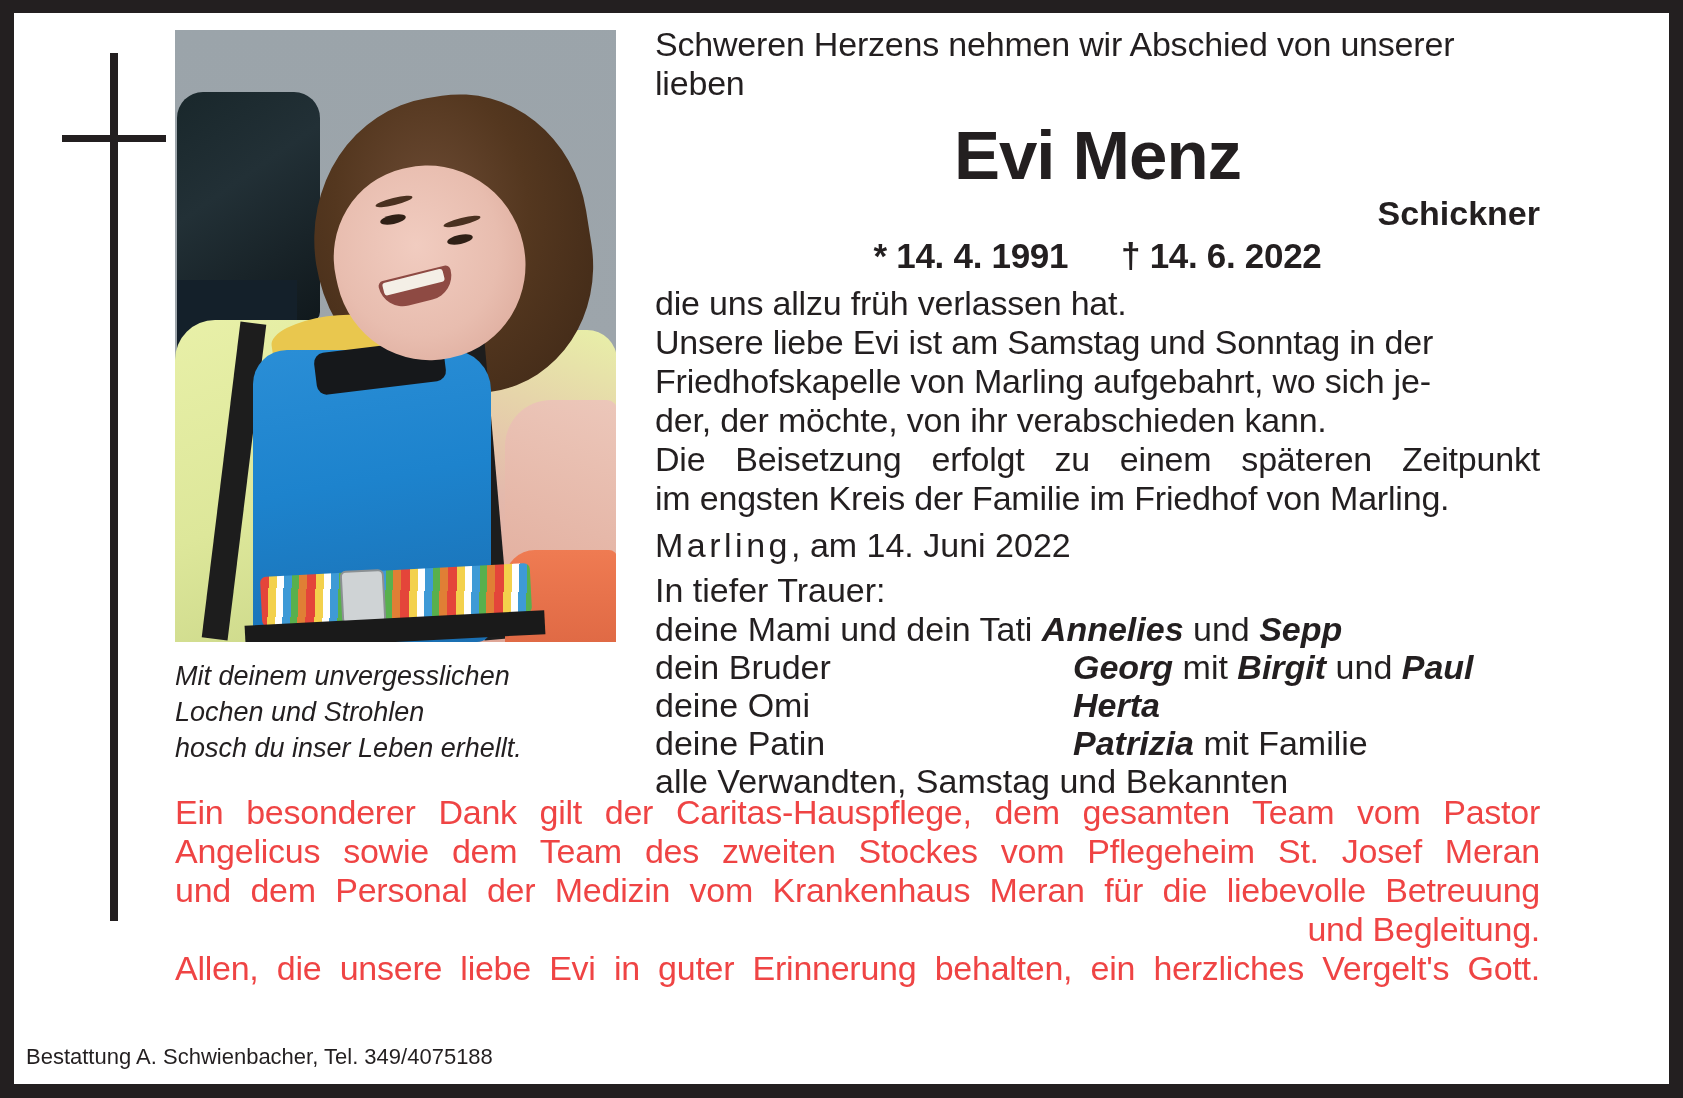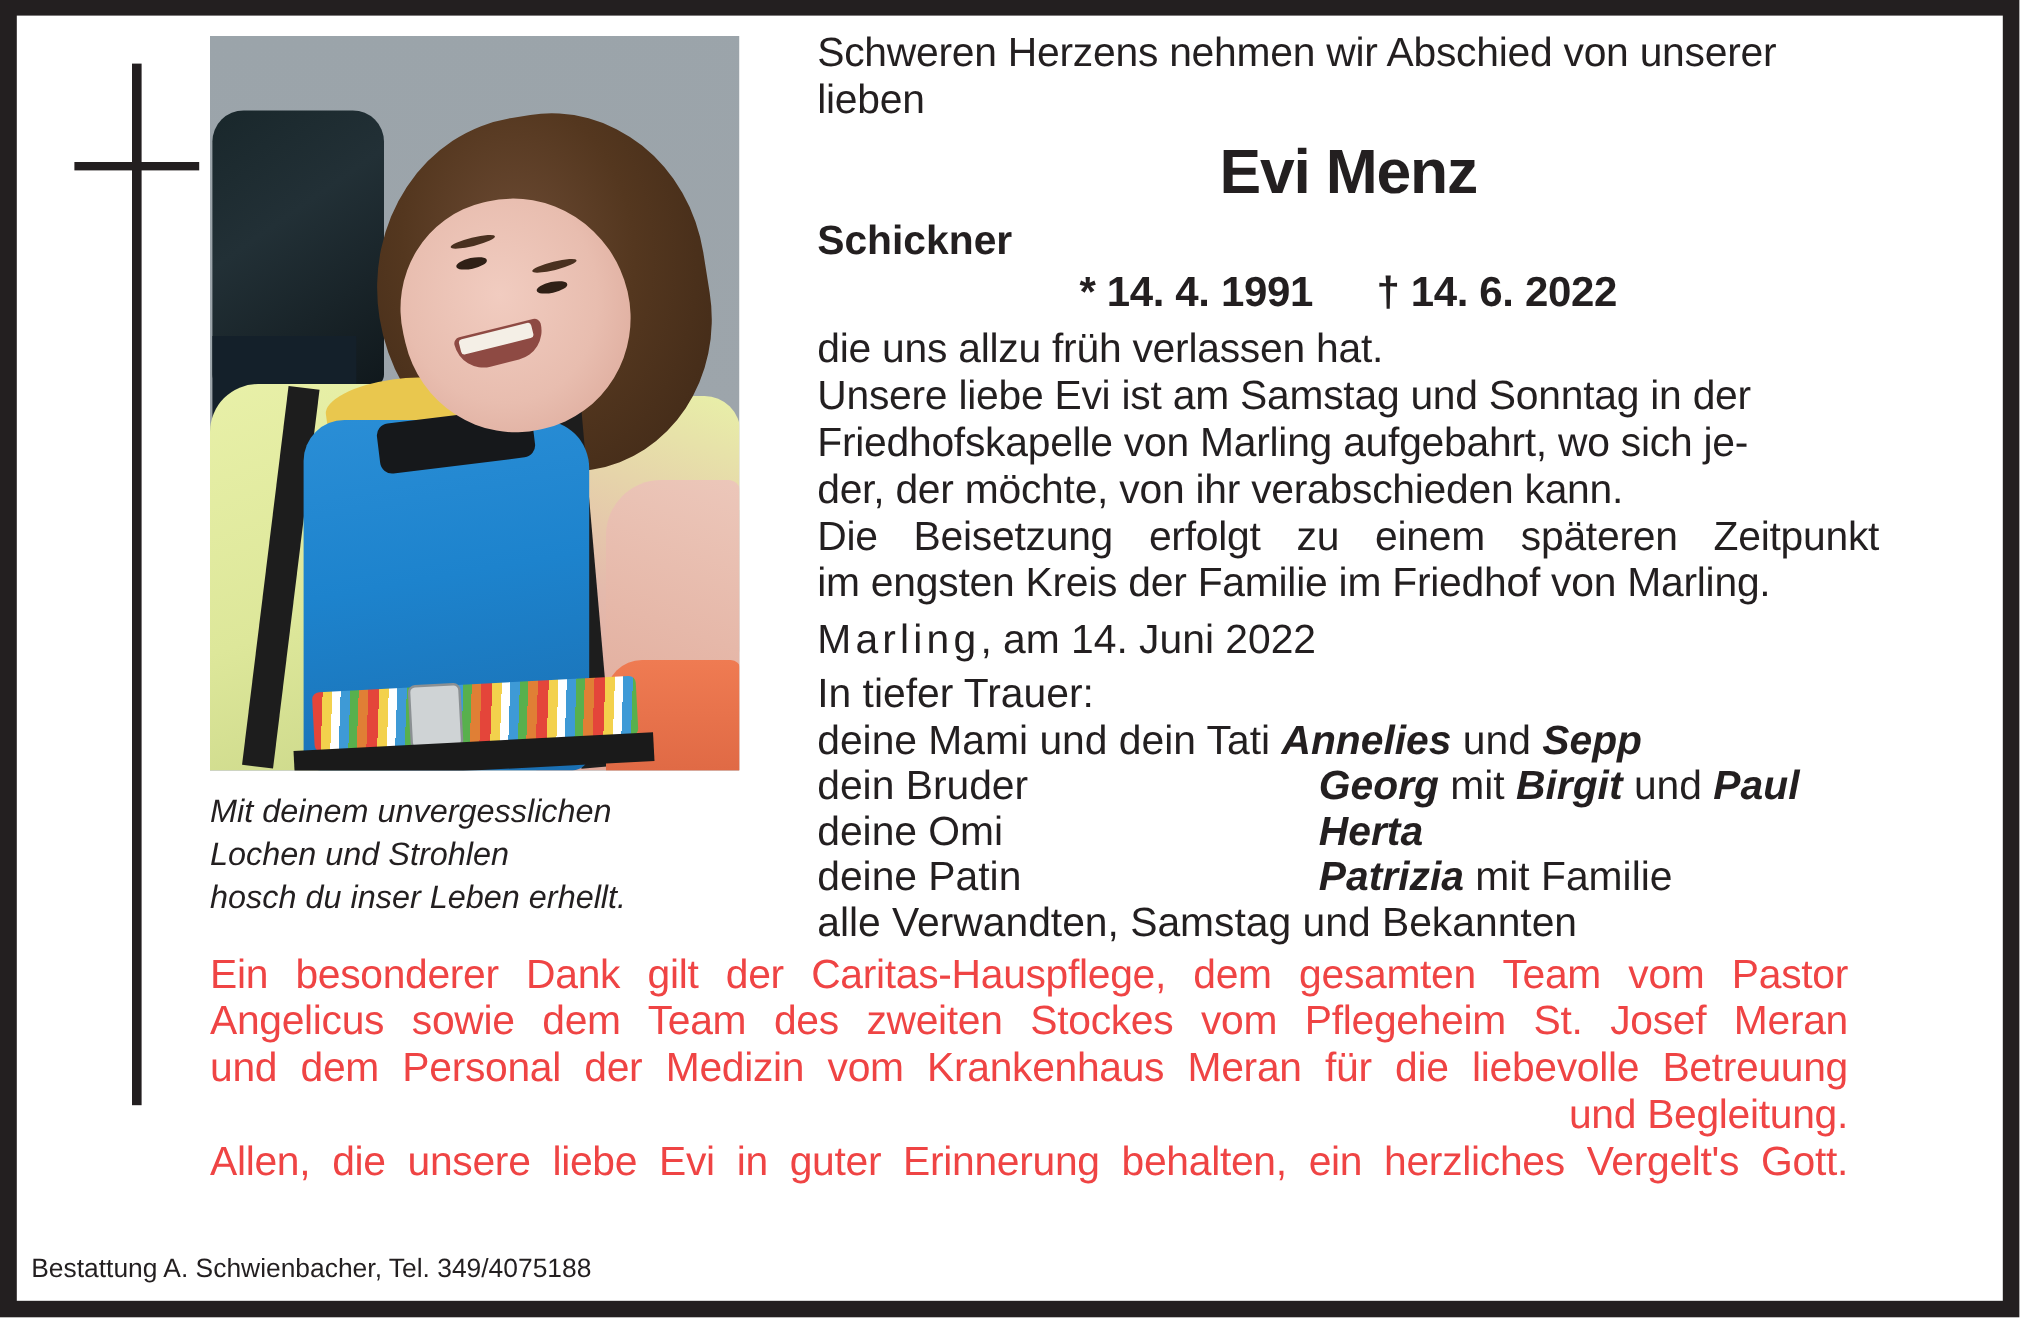--- a/index.html
+++ b/index.html
@@ -294,40 +294,40 @@
     text-align: left;
     font-style: italic;
     font-size: 27px;
     line-height: 36px;
     color: #231f20;
   }
 
   
   .right-col {
     position: absolute;
-    left: 667px;
+    left: 641px;
     top: 12px;
     width: 885px;
     color: #231f20;
   }
   .lead {
     font-size: 34px;
     line-height: 39px;
     letter-spacing: -0.2px;
   }
   .name {
     text-align: center;
     font-weight: bold;
-    font-size: 52px;
+    font-size: 69px;
     line-height: 74px;
     letter-spacing: -1px;
-    margin-top: 4px;
+    margin-top: 16px;
   }
   .surname {
-    text-align: left;
+    text-align: right;
     font-weight: bold;
     font-size: 34px;
     line-height: 40px;
   }
   .dates {
     text-align: center;
     font-weight: bold;
     font-size: 35px;
     line-height: 46px;
     letter-spacing: -0.3px;

